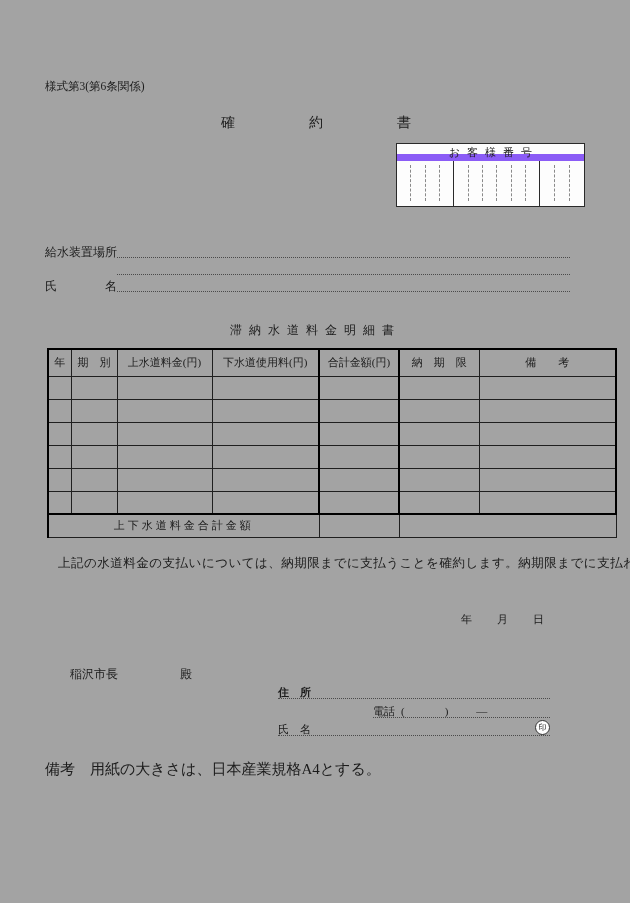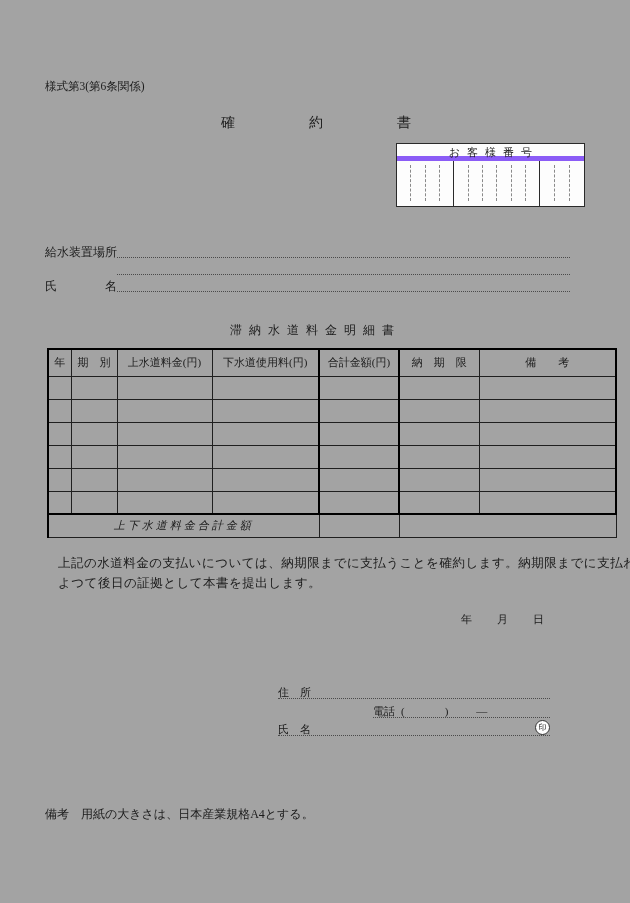--- a/index.html
+++ b/index.html
@@ -8,21 +8,21 @@
     font-family:"Liberation Serif","DejaVu Serif",serif;color:#1b1b1b;
     overflow:hidden;margin:0 auto;
   }
   .abs{position:absolute;}
 
   .form-no{left:45px;top:79px;font-size:11.5px;}
   .doc-title{left:221px;top:114px;font-size:14px;letter-spacing:30px;white-space:nowrap;}
 
   
   .cust-box{left:396px;top:143px;width:189px;height:64px;border:1px solid #2a2a2a;box-sizing:border-box;background:#fdfdfd;}
-  .cb-head{height:17px;line-height:17px;border-bottom:5px solid #8b5cf6;text-align:center;
+  .cb-head{height:17px;line-height:17px;border-bottom:7px solid #8b5cf6;text-align:center;
            font-size:11px;letter-spacing:7px;padding-left:7px;box-sizing:border-box;}
   .cb-body{display:flex;height:45px;box-sizing:border-box;}
   .cb-sec{display:flex;box-sizing:border-box;padding:4px 0 5px;}
   .cb-sec + .cb-sec{border-left:1px solid #2a2a2a;}
   .cb-cell{flex:1;border-right:1px dashed #8a8a8a;box-sizing:border-box;}
   .cb-cell:last-child{border-right:none;}
 
   
   .frow{display:flex;align-items:flex-end;height:12px;}
   .flabel{font-size:12px;line-height:12px;white-space:pre;flex:0 0 auto;width:72px;}
@@ -47,32 +47,32 @@
 
   
   .pledge{left:45px;top:553px;width:566px;font-size:12.5px;letter-spacing:0.5px;line-height:20px;}
   .pledge div{white-space:pre;}
   .dateline{left:461px;top:612px;font-size:11px;letter-spacing:1px;white-space:pre;}
   .mayor{left:58px;top:651px;font-size:12px;white-space:pre;}
   .mayor .dono{margin-left:62px;}
 
   
   .sig-row{display:flex;align-items:flex-end;box-sizing:border-box;}
-  .sig-addr{left:278px;top:686px;width:272px;height:13px;border-bottom:1px dotted #4a4a4a;}
+  .sig-addr{left:278px;top:686px;width:272px;height:13px;border-bottom:1px dotted #4a4a4a;font-weight:bold;}
   .sig-phone{left:373px;top:705px;width:177px;height:13px;border-bottom:1px dotted #4a4a4a;font-size:11px;}
   .sig-phone span{line-height:12px;text-align:right;}
   .sig-name{left:278px;top:722px;width:272px;height:14px;border-bottom:1px dotted #4a4a4a;}
   .slabel{font-size:11px;line-height:12px;white-space:pre;}
   .fill{flex:1;}
   .pgap{display:inline-block;}
   .paren-open{margin-left:6px;}
   .seal{width:13px;height:13px;border:1px solid #333;border-radius:50%;
         display:flex;align-items:center;justify-content:center;flex:0 0 auto;
         font-size:8px;line-height:8px;color:#222;background:#fdfdfd;}
-  .note{left:45px;top:806px;font-size:12px;white-space:pre;}
+  .note{left:45px;top:760px;font-size:15px;white-space:pre;}
 </style>
 </head>
 <body>
 
 <div class="page">
 
   <div class="abs form-no">様式第3(第6条関係)</div>
   <div class="abs doc-title">確　約　書</div>
 
   <div class="abs cust-box">
@@ -183,35 +183,37 @@
         </tr>
       <tr class="erow body-last">
           <td></td>
           <td></td>
           <td></td>
           <td></td>
           <td></td>
           <td></td>
           <td></td>
         </tr>
-      <tr style="height:23px;font-style:italic;">
+      <tr style="height:23px;">
         <td colspan="4" class="t-label">上下水道料金合計金額</td>
         <td class="t-amount"></td>
         <td colspan="2" class="t-ghost"></td>
       </tr>
     </tbody>
   </table>
 
   <div class="abs pledge">
     <div>　上記の水道料金の支払いについては、納期限までに支払うことを確約します。納期限までに支払わ</div>
-    <div>　よつて後日の証拠として本書を提出します。</div>
   </div>
 
   <div class="abs dateline">年　　月　　日</div>
 
+  <div class="abs mayor">
+    <span>稲沢市長</span><span class="dono">殿</span>
+  </div>
 
   <div class="abs sig-row sig-addr">
     <span class="slabel">住　所</span>
     <span class="fill"></span>
   </div>
 
   <div class="abs sig-row sig-phone">
     <span>電話</span>
       <span class="paren-open">(</span>
       <span class="pgap" style="width:40px"></span>

